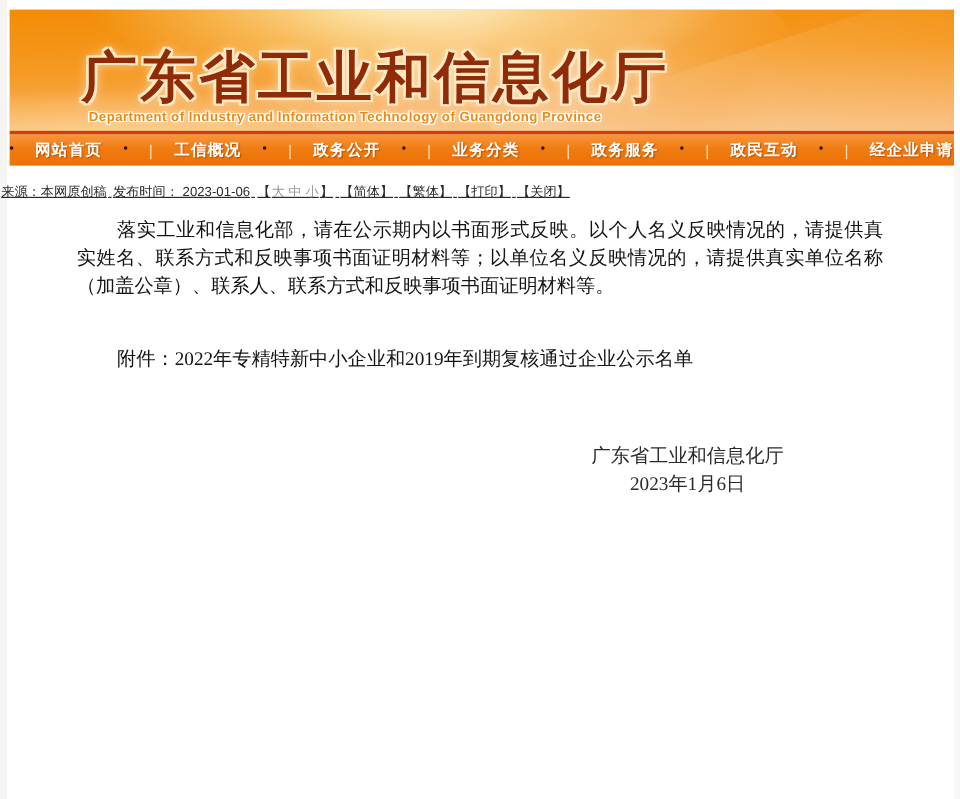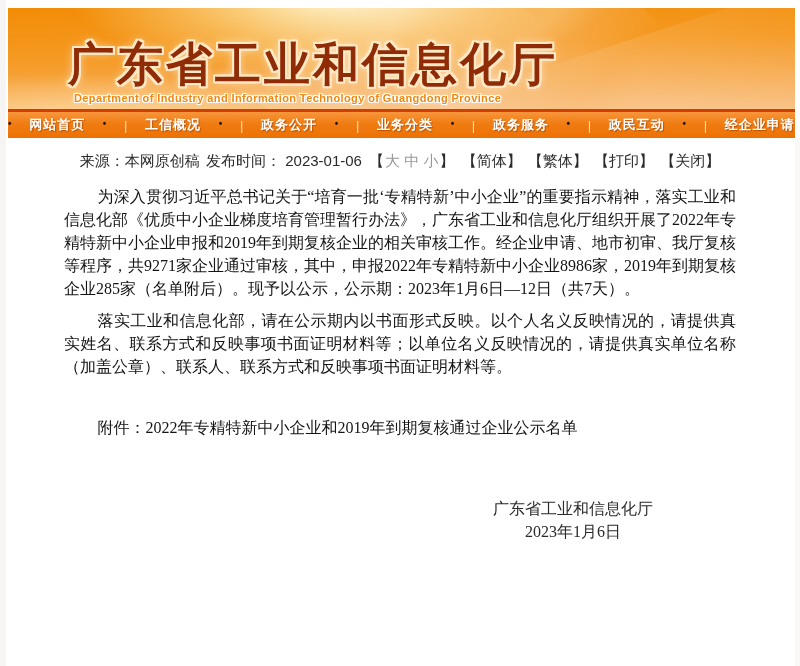--- a/index.html
+++ b/index.html
@@ -52,21 +52,21 @@
     text-shadow:1px 1px 1px rgba(140,55,0,0.55);cursor:pointer;}
   .nav .dot::before{content:"•";color:#2d0e00;font-size:10px;position:relative;top:-3px;}
   .nav .pipe::before{content:"|";color:#ffddb5;font-weight:normal;}
 
   
   .content{position:absolute;top:138px;left:0;right:0;}
   .article-title{
     width:690px;margin:50px auto 0;text-align:center;
     font-size:19px;line-height:31px;font-weight:bold;color:#0d0d0d;letter-spacing:0.5px;
   }
-  .meta{margin-top:14px;text-align:center;font-size:15px;color:#2b2b2b;}
+  .meta{margin-top:14px;font-size:11px;color:#2b2b2b;text-decoration:underline;}
   .meta span,.meta a{margin:0 1px;color:#2b2b2b;text-decoration:none;}
   .meta .sizes{color:#989898;margin:0;}
   .meta .ctl{cursor:pointer;}
 
   .body-text{
     margin:14px 64px 0;
     font-family:"Liberation Serif","DejaVu Serif",serif;
     font-size:16px;line-height:23px;color:#141414;
     text-align:justify;word-break:break-all;
   }
@@ -123,21 +123,20 @@
       <span>来源：本网原创稿</span>
       <span>发布时间： 2023-01-06</span>
       <span class="ctl"><span>【</span><span class="sizes">大 中 小</span><span>】</span></span>
       <a class="ctl">【简体】</a>
       <a class="ctl">【繁体】</a>
       <a class="ctl">【打印】</a>
       <a class="ctl">【关闭】</a>
     </div>
 
     <div class="body-text">
-      <p>为深入贯彻习近平总书记关于“培育一批‘专精特新’中小企业”的重要指示精神，落实工业和信息化部《优质中小企业梯度培育管理暂行办法》，广东省工业和信息化厅组织开展了2022年专精特新中小企业申报和2019年到期复核企业的相关审核工作。经企业申请、地市初审、我厅复核等程序，共9271家企业通过审核，其中，申报2022年专精特新中小企业8986家，2019年到期复核企业285家（名单附后）。现予以公示，公示期：2023年1月6日—12日（共7天）。</p>
       <p>落实工业和信息化部，请在公示期内以书面形式反映。以个人名义反映情况的，请提供真实姓名、联系方式和反映事项书面证明材料等；以单位名义反映情况的，请提供真实单位名称（加盖公章）、联系人、联系方式和反映事项书面证明材料等。</p>
       <a class="attachment">附件：2022年专精特新中小企业和2019年到期复核通过企业公示名单</a>
       <div class="signature">
         <div class="sig-dept">广东省工业和信息化厅</div>
         <div class="sig-date">2023年1月6日</div>
       </div>
     </div>
 
   </div>
 </div>

